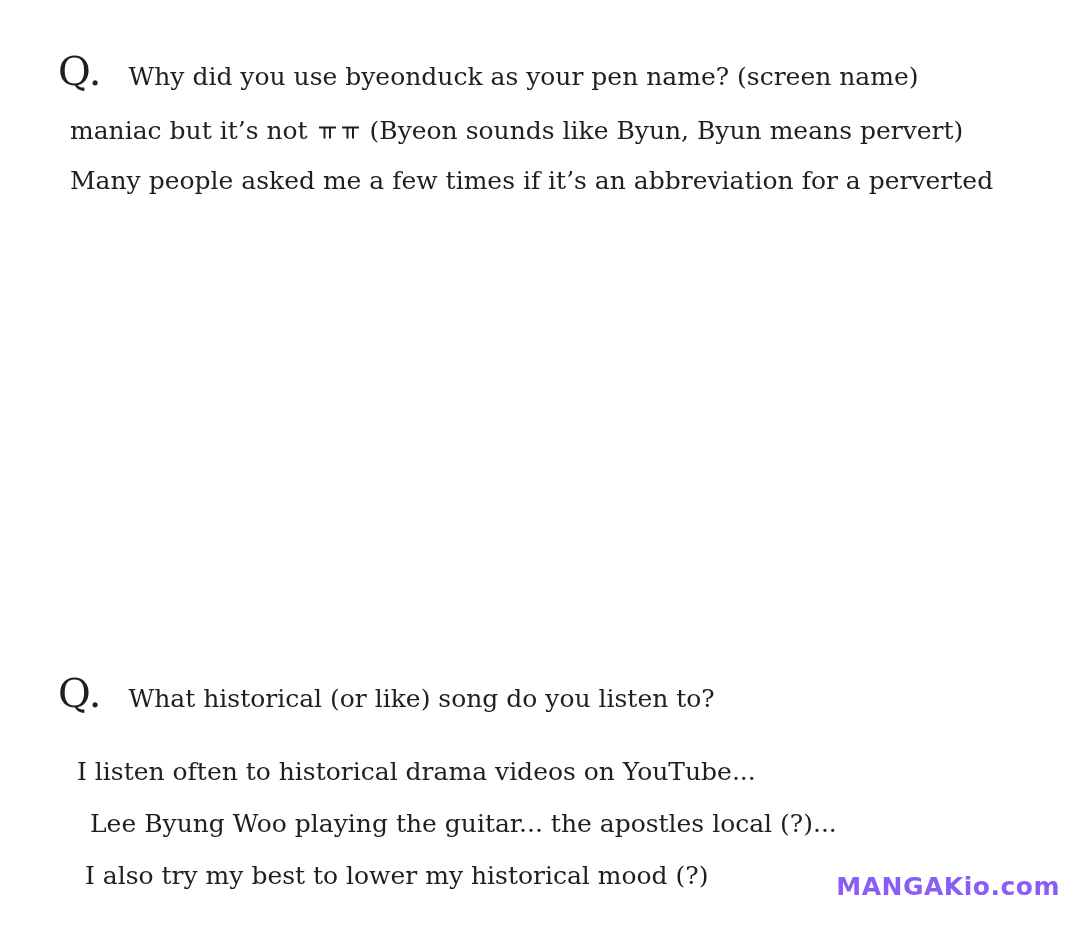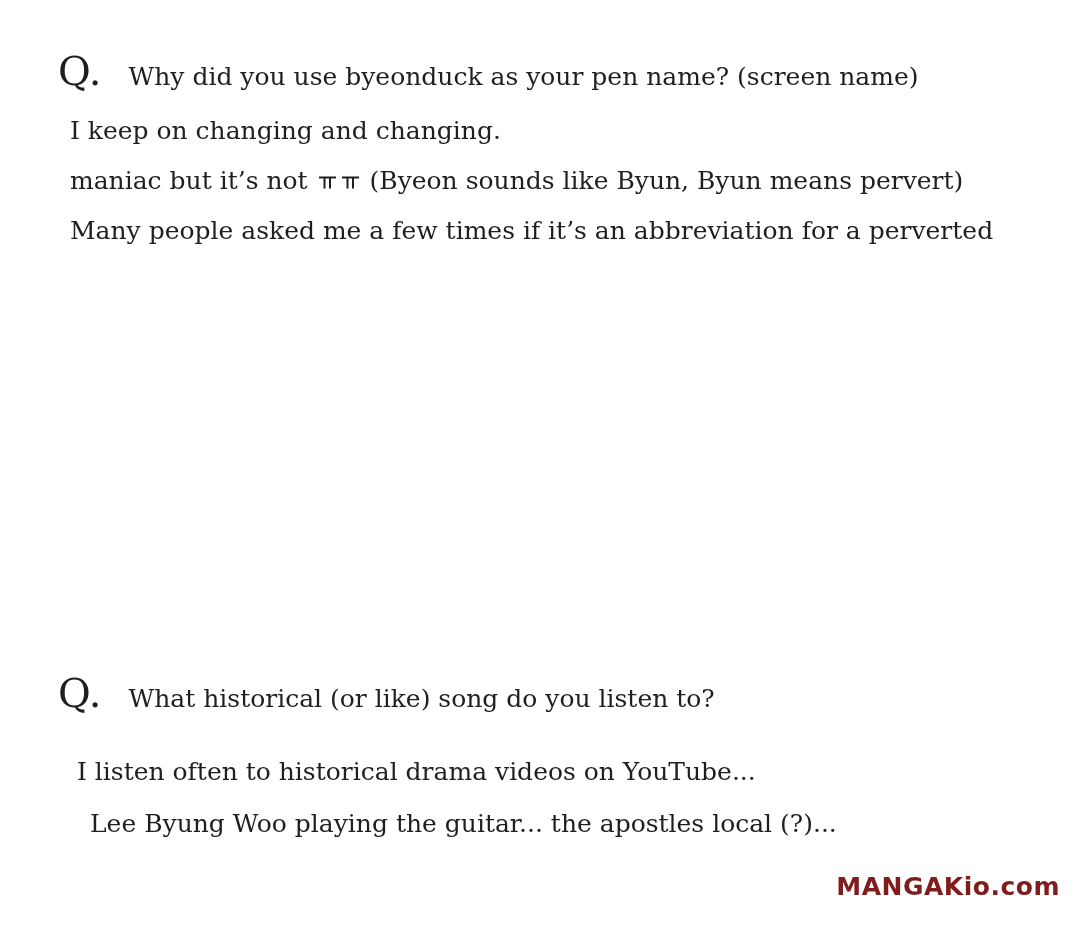--- a/index.html
+++ b/index.html
@@ -53,35 +53,34 @@
     margin: 0 2px;
   }
   .watermark {
     position: absolute;
     top: 872px;
     right: 24px;
     font-family: "DejaVu Sans", "Liberation Sans", sans-serif;
     font-weight: 700;
     font-size: 25px;
     letter-spacing: 0.5px;
-    color: #7f1d1d;
+    color: #8b5cf6;
   }
 </style>
 </head>
 <body>
 
 <div class="page">
 
   <div class="q-row q-row-1">
     <span class="q-mark">Q.</span>
     <span class="q-text">Why did you use byeonduck as your pen name? (screen name)</span>
   </div>
 
   <div class="answers answers-1">
-    <p>I keep on changing and changing.</p>
     <p><span>maniac but it’s not </span><svg class="emoticon" width="42" height="13" viewBox="0 0 42 13" aria-hidden="true">
           <g stroke="#1f1f1f" stroke-width="2" fill="none">
             <path d="M1 1.5 H18"></path>
             <path d="M6.5 1.5 V12.5"></path>
             <path d="M12 1.5 V12.5"></path>
             <path d="M24 1.5 H41"></path>
             <path d="M29.5 1.5 V12.5"></path>
             <path d="M35 1.5 V12.5"></path>
           </g>
         </svg><span> (Byeon sounds like Byun, Byun means pervert)</span></p>
@@ -89,17 +88,18 @@
   </div>
 
   <div class="q-row q-row-2">
     <span class="q-mark">Q.</span>
     <span class="q-text">What historical (or like) song do you listen to?</span>
   </div>
 
   <div class="answers answers-2">
     <p>I listen often to historical drama videos on YouTube...</p>
     <p class="indent-13">Lee Byung Woo playing the guitar... the apostles local (?)...</p>
+    <p class="indent-8">I also try my best to lower my historical mood (?)</p>
   </div>
 
   <div class="watermark">MANGAKio.com</div>
 
 </div>
 
 </body></html>

